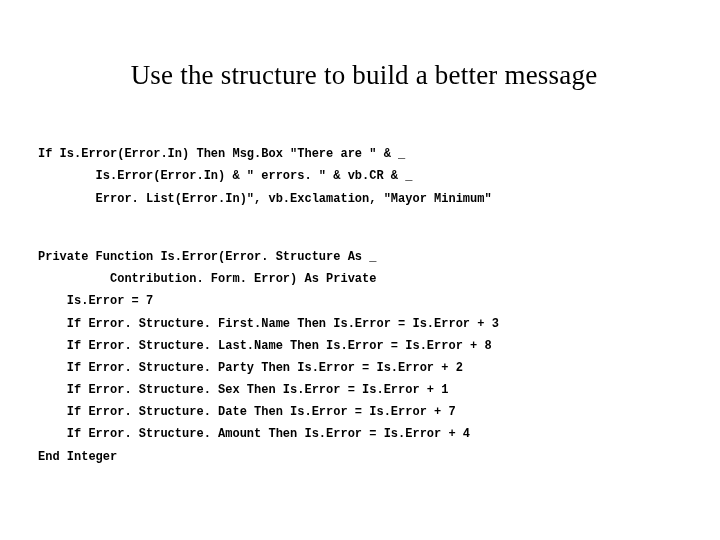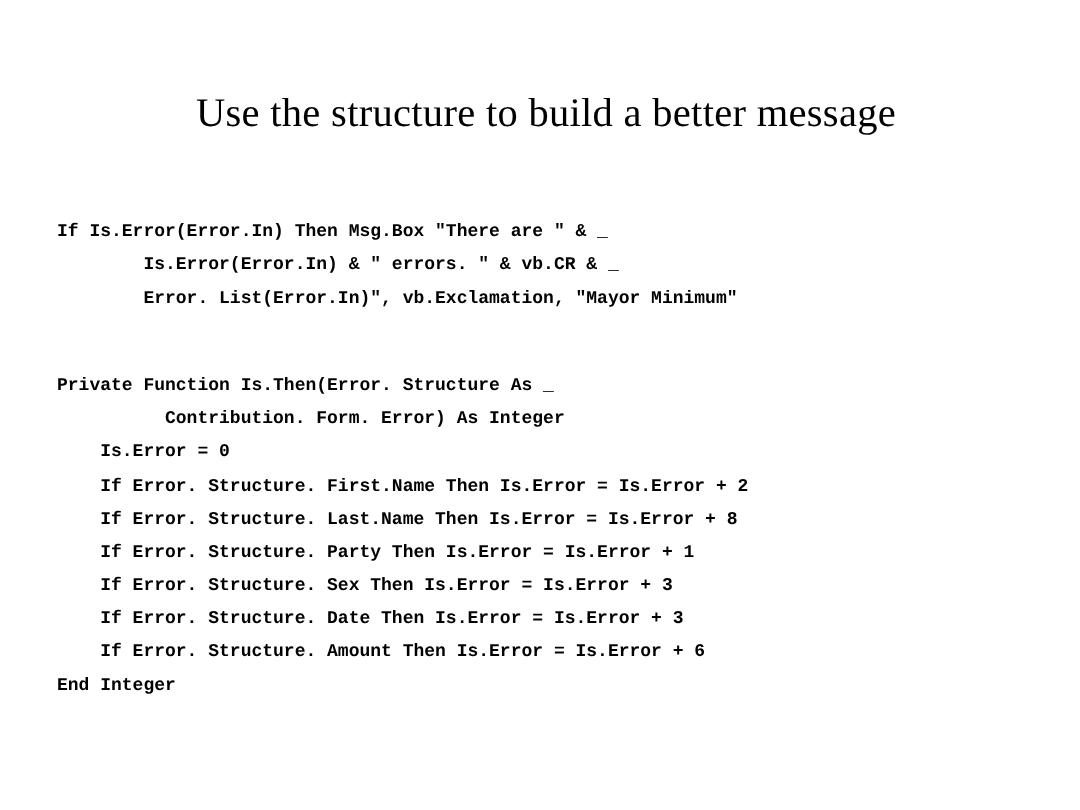--- a/index.html
+++ b/index.html
@@ -42,23 +42,23 @@
 
 <div class="slide">
   <h1 class="title">Use the structure to build a better message</h1>
 
   <div class="code">
 <span>If Is.Error(Error.In) Then Msg.Box "There are " &amp; _</span>
 <span>        Is.Error(Error.In) &amp; " errors. " &amp; vb.CR &amp; _</span>
 <span>        Error. List(Error.In)", vb.Exclamation, "Mayor Minimum"</span></div>
 
   <div class="code block2">
-<span>Private Function Is.Then(Error. Structure As _</span>
-<span>          Contribution. Form. Error) As Integer</span>
-<span>    Is.Error = 0</span>
-<span>    If Error. Structure. First.Name Then Is.Error = Is.Error + 2</span>
+<span>Private Function Is.Error(Error. Structure As _</span>
+<span>          Contribution. Form. Error) As Private</span>
+<span>    Is.Error = 7</span>
+<span>    If Error. Structure. First.Name Then Is.Error = Is.Error + 3</span>
 <span>    If Error. Structure. Last.Name Then Is.Error = Is.Error + 8</span>
-<span>    If Error. Structure. Party Then Is.Error = Is.Error + 1</span>
-<span>    If Error. Structure. Sex Then Is.Error = Is.Error + 3</span>
-<span>    If Error. Structure. Date Then Is.Error = Is.Error + 3</span>
-<span>    If Error. Structure. Amount Then Is.Error = Is.Error + 6</span>
+<span>    If Error. Structure. Party Then Is.Error = Is.Error + 2</span>
+<span>    If Error. Structure. Sex Then Is.Error = Is.Error + 1</span>
+<span>    If Error. Structure. Date Then Is.Error = Is.Error + 7</span>
+<span>    If Error. Structure. Amount Then Is.Error = Is.Error + 4</span>
 <span>End Integer</span></div>
 </div>
 
 </body></html>

